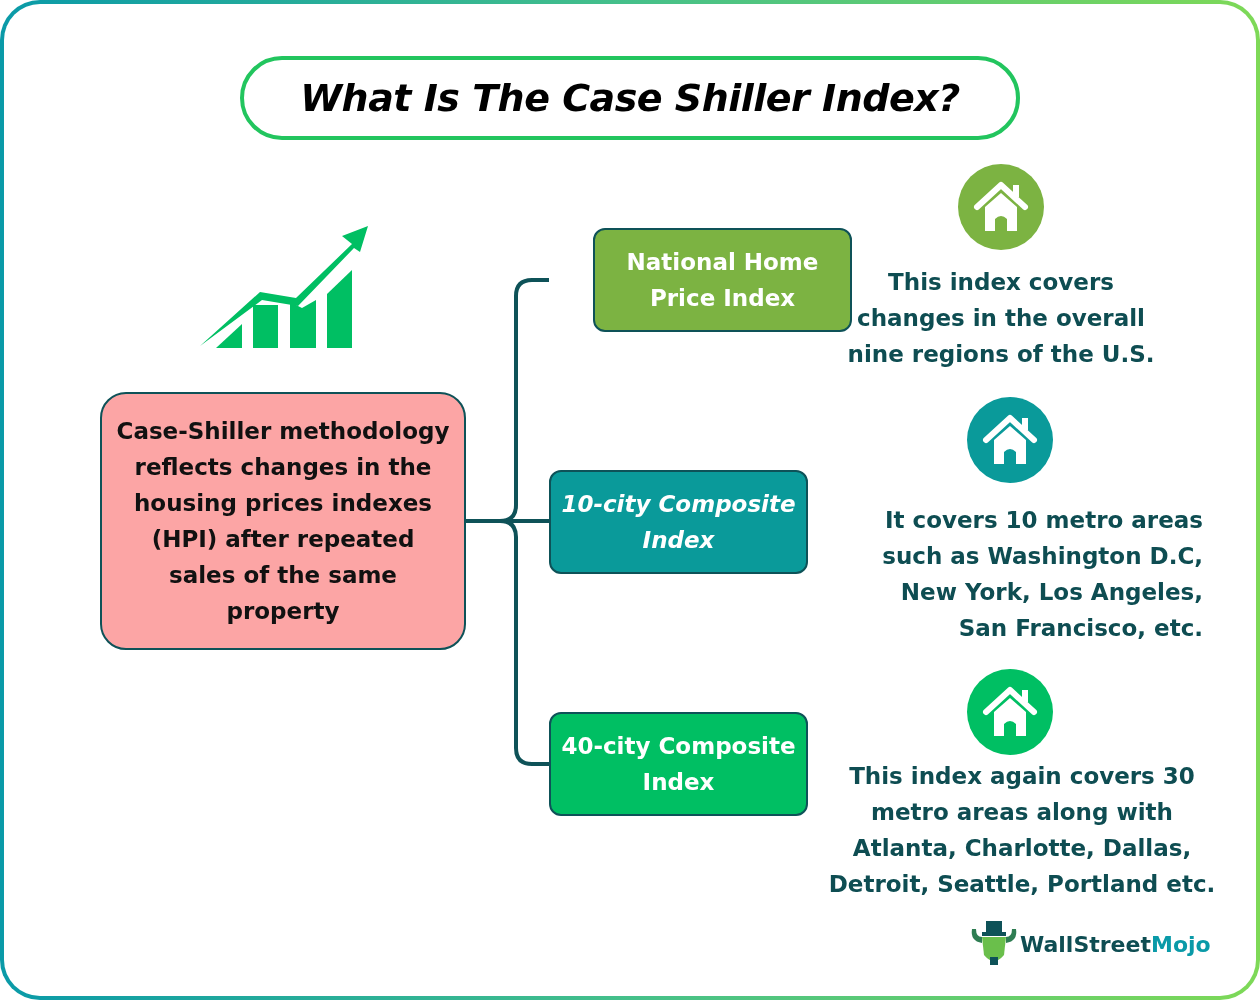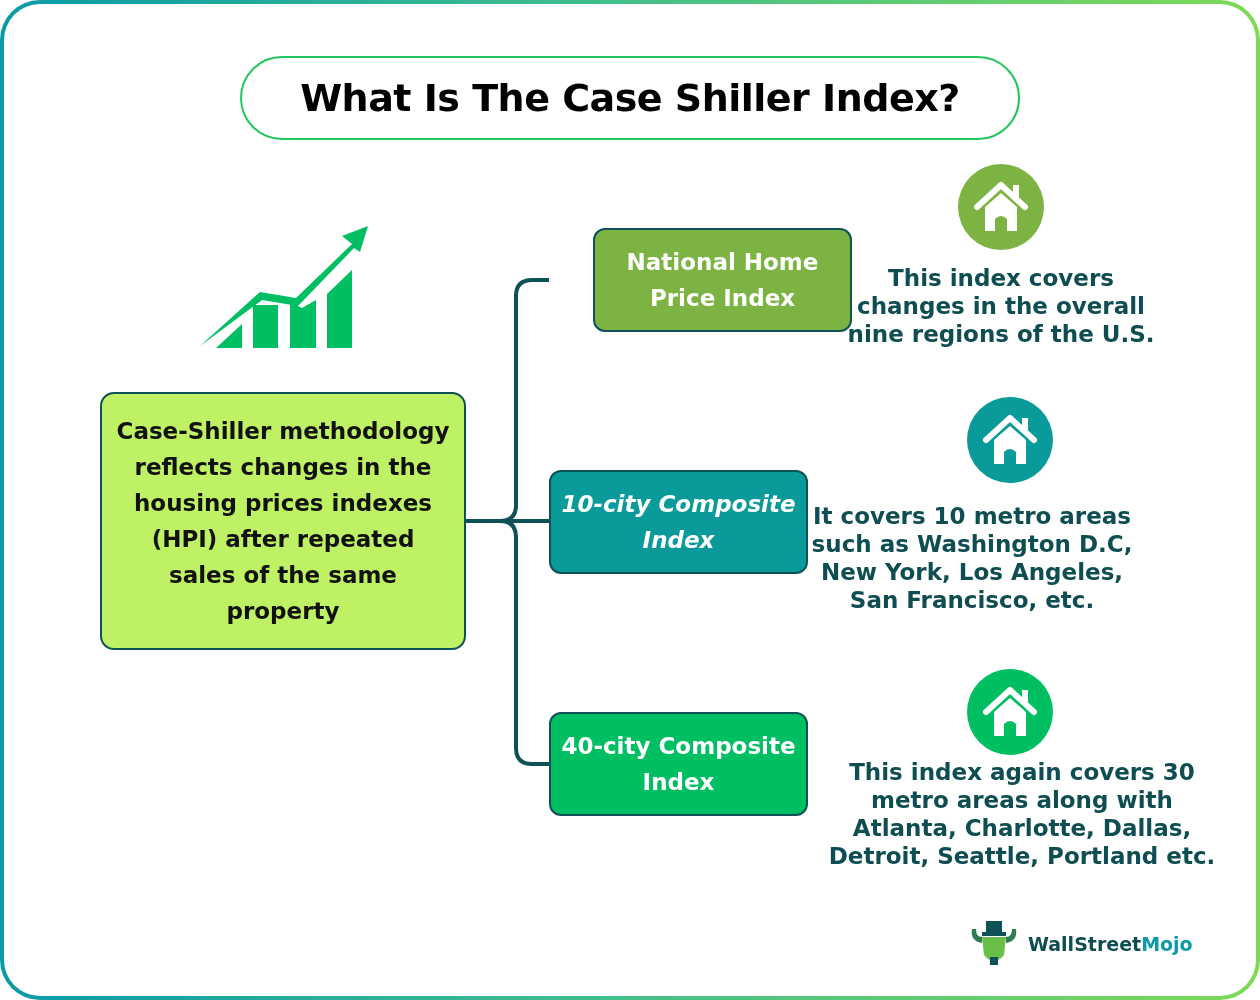--- a/index.html
+++ b/index.html
@@ -10,55 +10,55 @@
   .frame {
     position: absolute; left: 0; top: 0; width: 1260px; height: 1000px;
     box-sizing: border-box; border-radius: 40px; padding: 4px;
     background: linear-gradient(90deg, #0a9aa8 0%, #45c08a 50%, #7ed957 100%);
   }
   .frame-inner {
     width: 100%; height: 100%; background: #ffffff; border-radius: 36px;
   }
   .title-pill {
     position: absolute; left: 240px; top: 56px; width: 780px; height: 84px;
-    box-sizing: border-box; border: 2px solid #22c55e; border-radius: 42px;
-    display: flex; align-items: center; justify-content: center; background: #fff;
+    box-sizing: border-box; border: 4px solid #22c55e; border-radius: 42px;
+    display: flex; align-items: center; justify-content: center; background: #fff; font-style: italic;
   }
   .title-pill span {
     font-weight: bold; font-size: 38px; color: #000; letter-spacing: -0.5px;
   }
   .chart-icon { position: absolute; left: 198px; top: 222px; width: 174px; height: 132px; }
   .main-box {
     position: absolute; left: 100px; top: 392px; width: 366px; height: 258px;
-    box-sizing: border-box; border: 2px solid #0e5258; border-radius: 14px;
-    background: #bef264; display: flex; align-items: center; justify-content: center;
+    box-sizing: border-box; border: 2px solid #0e5258; border-radius: 26px;
+    background: #fca5a5; display: flex; align-items: center; justify-content: center;
     text-align: center; padding: 0 14px;
   }
   .main-box span {
     font-weight: bold; font-size: 23px; line-height: 36px; color: #111;
   }
   .connector { position: absolute; left: 0; top: 0; width: 1260px; height: 1000px; pointer-events: none; }
   .cat-box {
     position: absolute; left: 549px; width: 259px; height: 104px;
     box-sizing: border-box; border: 2px solid #0e5258; border-radius: 12px;
     display: flex; align-items: center; justify-content: center; text-align: center;
   }
   .cat-box span {
     color: #fff; font-weight: bold; font-size: 23px; line-height: 36px;
   }
   .house {
     position: absolute; width: 86px; height: 86px; border-radius: 50%;
     display: flex; align-items: center; justify-content: center;
   }
   .desc {
     position: absolute; text-align: center; color: #0e4d52;
-    font-weight: bold; font-size: 23px; line-height: 28px;
+    font-weight: bold; font-size: 23px; line-height: 36px;
   }
   .logo { position: absolute; left: 968px; top: 918px; height: 52px; display: flex; align-items: center; }
-  .logo-text { font-weight: bold; font-size: 19px; margin-left: 8px; }
+  .logo-text { font-weight: bold; font-size: 22px; }
   .logo-text .a { color: #0e4d52; }
   .logo-text .b { color: #0a9aa8; }
 </style>
 </head>
 <body>
 
 <div class="frame">
   <div class="frame-inner"></div>
 </div>
 
@@ -110,21 +110,21 @@
 </div>
 <div class="house" style="left:967px; top:669px; background:#00bf63;">
   <svg width="56" height="52" viewBox="0 0 56 52">
       <path d="M4,26 L28,4 L52,26" fill="none" stroke="#fff" stroke-width="6" stroke-linecap="round" stroke-linejoin="round"></path>
       <rect x="40" y="4" width="6" height="12" fill="#fff"></rect>
       <path d="M12,26 L28,12 L44,26 L44,50 L34,50 L34,38 Q28,32 22,38 L22,50 L12,50 Z" fill="#fff"></path>
     </svg>
 </div>
 
 <div class="desc" style="left:838px; top:264px; width:326px;">This index covers changes in the overall nine regions of the U.S.</div>
-<div class="desc" style="left:794px; top:502px; width:356px;">It covers 10 metro areas such as Washington D.C, New York, Los Angeles, San Francisco, etc.</div>
+<div class="desc" style="left:847px; top:502px; width:356px;text-align:right;">It covers 10 metro areas such as Washington D.C, New York, Los Angeles, San Francisco, etc.</div>
 <div class="desc" style="left:822px; top:758px; width:400px;">This index again covers 30 metro areas along with Atlanta, Charlotte, Dallas, Detroit, Seattle, Portland etc.</div>
 
 <div class="logo">
   <svg width="52" height="50" viewBox="0 0 52 50">
     <path d="M4,10 Q2,22 14,24 L14,18 Q8,18 8,10 Z" fill="#2e7d52"></path>
     <path d="M48,10 Q50,22 38,24 L38,18 Q44,18 44,10 Z" fill="#2e7d52"></path>
     <rect x="18" y="2" width="16" height="12" fill="#0e5258"></rect>
     <rect x="14" y="13" width="24" height="4" fill="#0e5258"></rect>
     <path d="M14,18 L38,18 L36,36 Q26,48 16,36 Z" fill="#6abf4b"></path>
     <rect x="22" y="38" width="8" height="8" fill="#0e5258"></rect>

